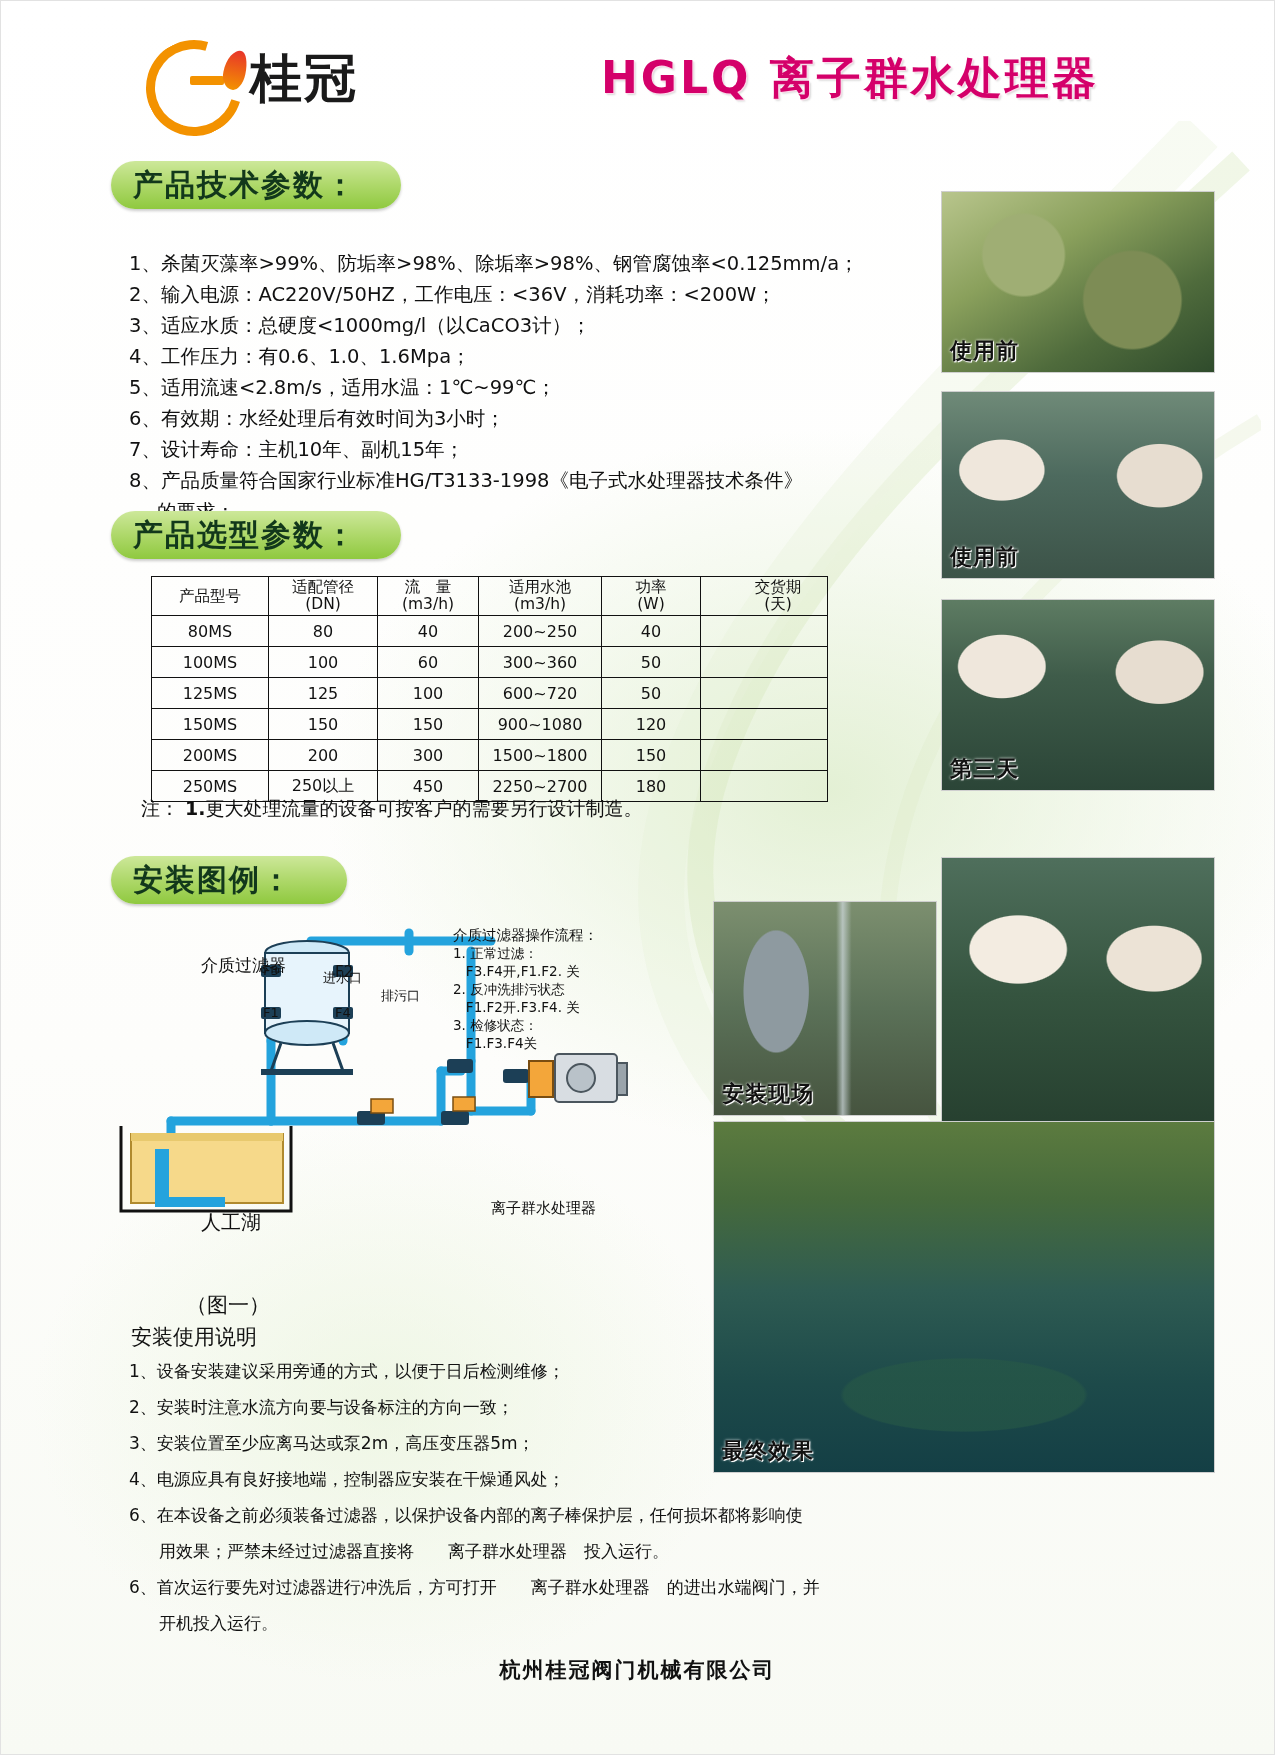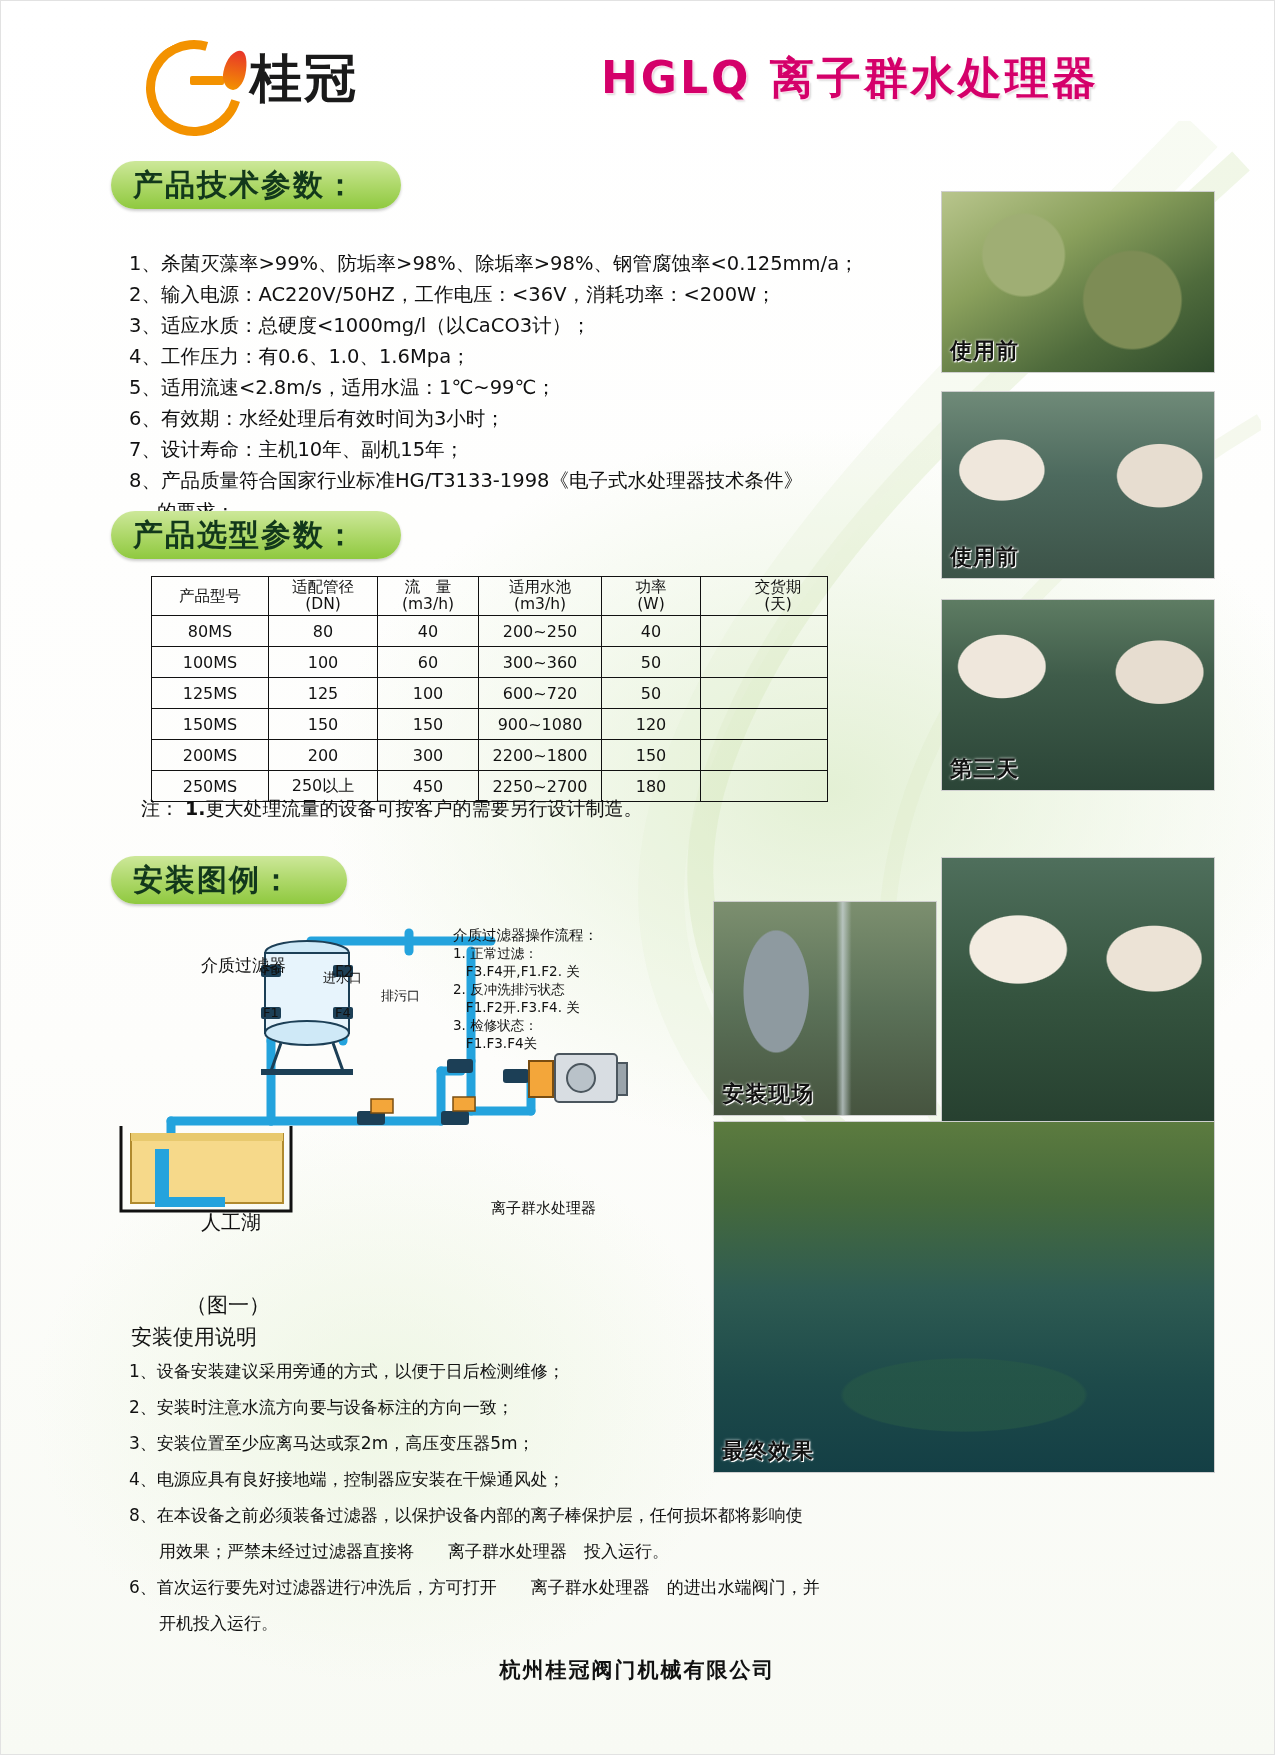--- a/index.html
+++ b/index.html
@@ -267,21 +267,21 @@
       <td>150</td>
       <td>150</td>
       <td>900~1080</td>
       <td>120</td>
       <td></td>
     </tr>
     <tr>
       <td>200MS</td>
       <td>200</td>
       <td>300</td>
-      <td>2200~1800</td>
+      <td>1500~1800</td>
       <td>150</td>
       <td></td>
     </tr>
     <tr>
       <td>250MS</td>
       <td>250以上</td>
       <td>450</td>
       <td>2250~2700</td>
       <td>180</td>
       <td></td>
@@ -397,21 +397,21 @@
     <div>3. 检修状态：</div>
     <div style="white-space:pre">   F1.F3.F4关</div>
   </div>
 
   <div class="notes-title">安装使用说明</div>
   <div class="notes">
     <div>1、设备安装建议采用旁通的方式，以便于日后检测维修；</div>
     <div>2、安装时注意水流方向要与设备标注的方向一致；</div>
     <div>3、安装位置至少应离马达或泵2m，高压变压器5m；</div>
     <div>4、电源应具有良好接地端，控制器应安装在干燥通风处；</div>
-    <div>8、在本设备之前必须装备过滤器，以保护设备内部的离子棒保护层，任何损坏都将影响使</div>
+    <div>6、在本设备之前必须装备过滤器，以保护设备内部的离子棒保护层，任何损坏都将影响使</div>
     <div class="ind" style="white-space:pre">用效果；严禁未经过过滤器直接将　　离子群水处理器　投入运行。</div>
     <div style="white-space:pre">6、首次运行要先对过滤器进行冲洗后，方可打开　　离子群水处理器　的进出水端阀门，并</div>
     <div class="ind">开机投入运行。</div>
   </div>
 
   <div class="footer">杭州桂冠阀门机械有限公司</div>
 
 </div>
 
 </body></html>

